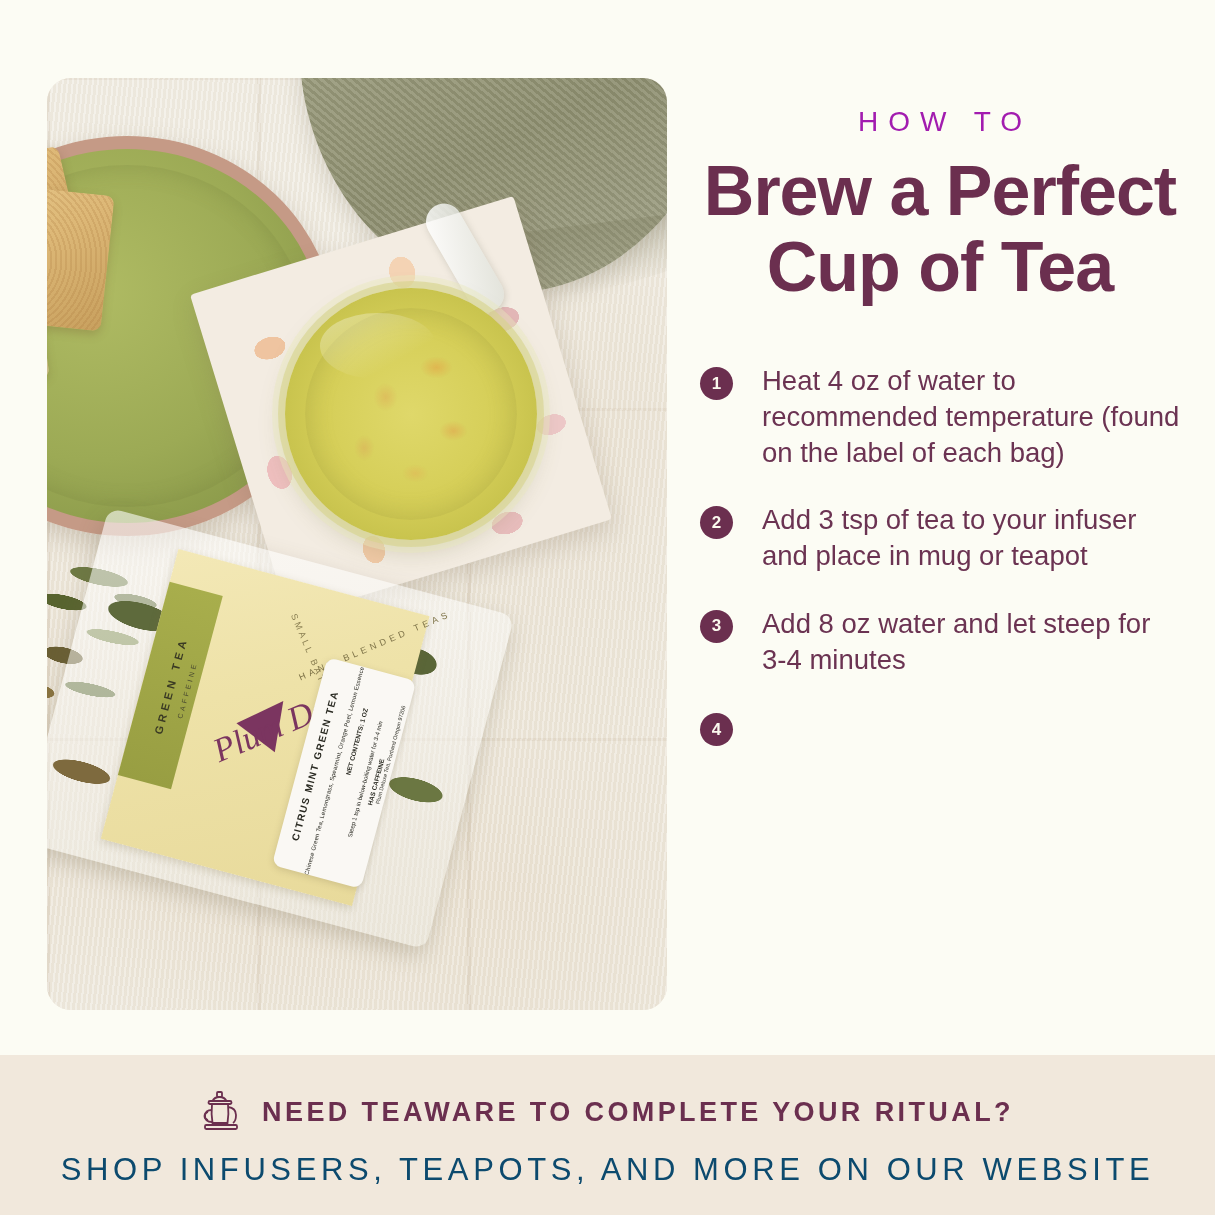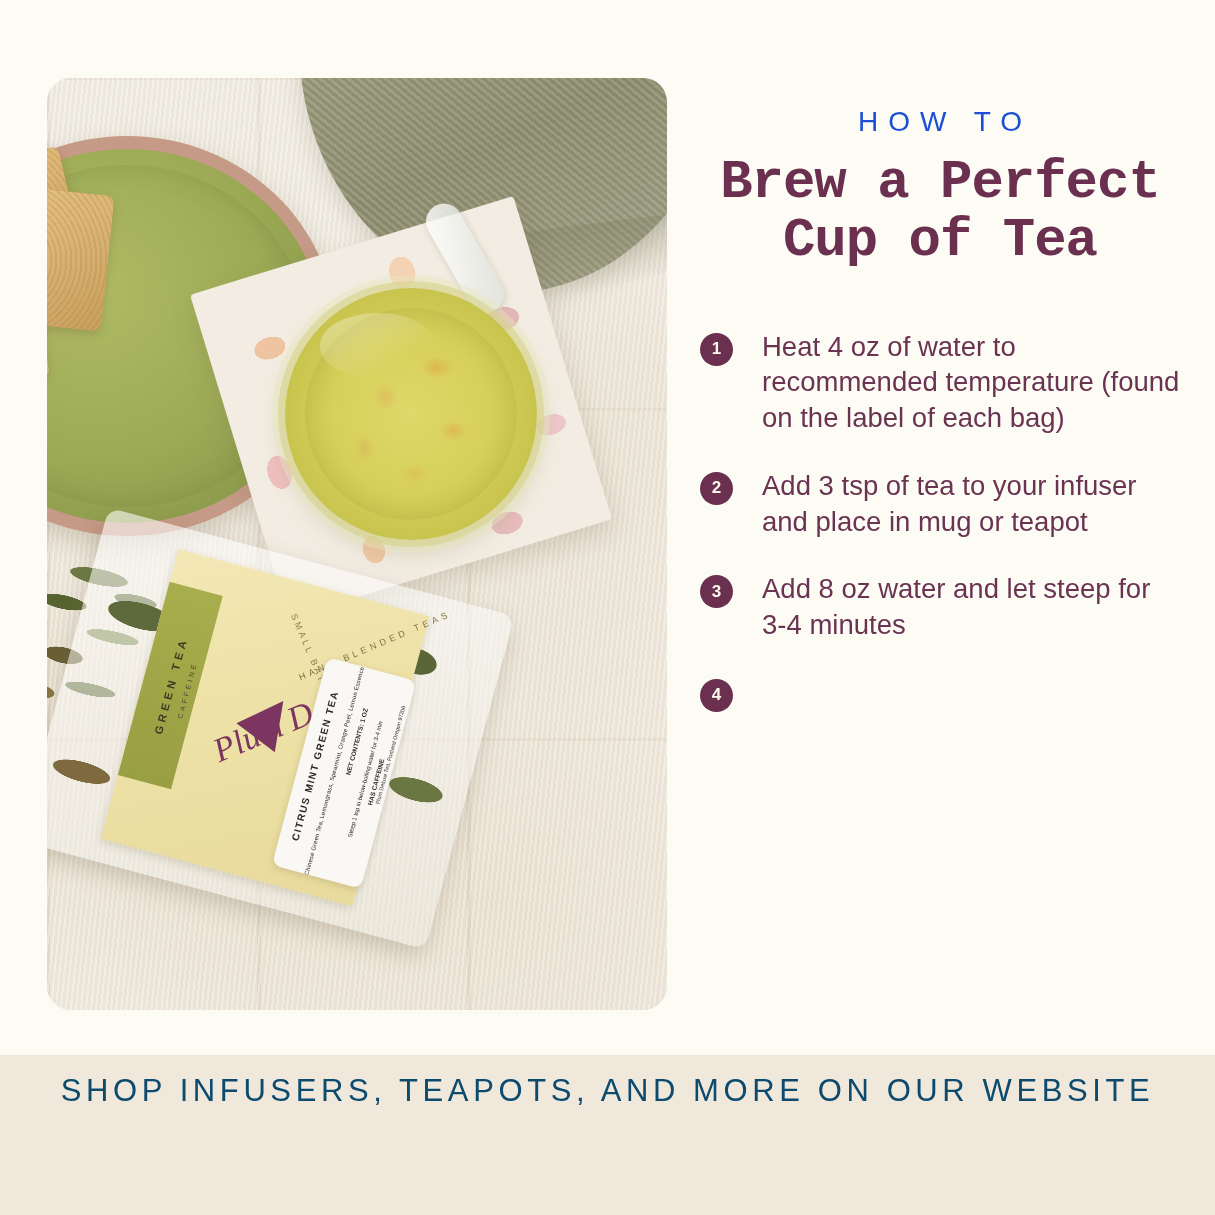--- a/index.html
+++ b/index.html
@@ -285,29 +285,29 @@
   #content {
     position:absolute;
     left:700px; top:0; width:480px; height:1020px;
   }
   #kicker {
     margin-top:106px;
     text-align:center;
     font-size:28px;
     letter-spacing:10px;
     font-weight:300;
-    color:#1d4ed8;
+    color:#a21caf;
     text-indent:10px;
   }
   #headline {
     margin-top:16px;
     text-align:center;
-    font-family:Liberation Mono, monospace;
+    font-family:Liberation Sans, sans-serif;
     font-weight:700;
-    font-size:54px;
+    font-size:70px;
     line-height:1.08;
     color:#6B2F4F;
     letter-spacing:-1px;
   }
   #headline .hl { display:block; }
 
   #steps { margin-top:58px; }
   .step {
     display:flex;
     align-items:flex-start;
@@ -429,16 +429,31 @@
         <span class="step-num">3</span>
         <span class="step-text">Add 8 oz water and let steep for 3-4 minutes</span>
       </li>
       <li class="step">
         <span class="step-num">4</span>
       </li>
     </ol>
   </div>
 
   <div id="footer">
+    <div id="footer-line1">
+      <svg id="teapot-icon" width="46" height="44" viewBox="0 0 46 44">
+        <g fill="none" stroke="#6B2F4F" stroke-width="1.8">
+          <rect x="16" y="2" width="5" height="5" rx="1"></rect>
+          <path d="M9 11 h20 a1.5 1.5 0 0 1 0 3 H9 a1.5 1.5 0 0 1 0 -3 z"></path>
+          <path d="M11.5 11 q2-4 7-4 q5 0 7 4"></path>
+          <path d="M11 14 q-1 10 0.5 19 h15 q1.5-9 0.5-19"></path>
+          <path d="M11 20 q-7 0 -7 6 q0 6 7 6"></path>
+          <path d="M7 22 q-3.5 1 -3.5 4 q0 3 3.5 4"></path>
+          <path d="M27 17 q8 1 8 8 q0 6 -3 8"></path>
+          <rect x="4" y="35" width="32" height="4" rx="1.2"></rect>
+        </g>
+      </svg>
+      <div id="footer-title">NEED TEAWARE TO COMPLETE YOUR RITUAL?</div>
+    </div>
     <div id="footer-line2">SHOP INFUSERS, TEAPOTS, AND MORE ON OUR WEBSITE</div>
   </div>
 
 </div>
 
 </body></html>

